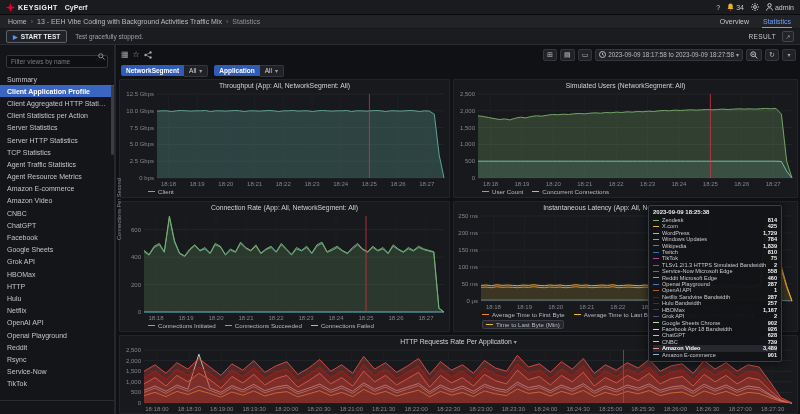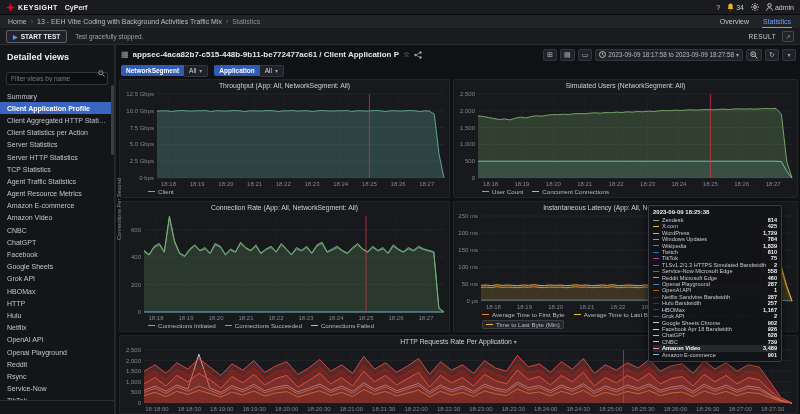--- a/index.html
+++ b/index.html
@@ -176,21 +176,20 @@
     <span class="run-status">Test gracefully stopped.</span>
     <div class="runbar-right">
       <span class="result-label">RESULT</span>
       <span class="mini-btn">↗</span>
     </div>
   </div>
 
   <div class="workspace">
 
     <aside class="sidebar">
-      <div class="sidebar-title">Detailed views</div>
       <div class="filter-wrap">
         <input class="filter-input" placeholder="Filter views by name" style="">
         <svg class="filter-search" width="7" height="7" viewBox="0 0 7 7">
             <circle cx="2.8" cy="2.8" r="2.1" fill="none" stroke="#8a8d92"></circle>
             <line x1="4.4" y1="4.4" x2="6.6" y2="6.6" stroke="#8a8d92"></line>
           </svg>
       </div>
       <nav class="nav-list" id="nav-list">
           <div class="nav-item">Summary</div>
           <div class="nav-item active">Client Application Profile</div>
@@ -219,21 +218,20 @@
           <div class="nav-item">Service-Now</div>
           <div class="nav-item">TikTok</div>
         </nav>
       <div class="side-scroll"></div>
       <div class="sidebar-footline"></div>
     </aside>
 
     <main class="content">
       <div class="dash-header">
         <span class="dash-icon">▦</span>
-        <span class="dash-title">appsec-4aca82b7-c515-448b-9b11-be772477ac61 / Client Application P</span>
         <span class="dash-star">☆</span>
         <svg class="dash-share" width="8" height="8" viewBox="0 0 8 8">
             <circle cx="6.5" cy="1.5" r="1.2" fill="#9fa2a7"></circle>
             <circle cx="1.5" cy="4" r="1.2" fill="#9fa2a7"></circle>
             <circle cx="6.5" cy="6.5" r="1.2" fill="#9fa2a7"></circle>
             <line x1="1.5" y1="4" x2="6.5" y2="1.5" stroke="#9fa2a7" stroke-width="0.7"></line>
             <line x1="1.5" y1="4" x2="6.5" y2="6.5" stroke="#9fa2a7" stroke-width="0.7"></line>
           </svg>
         <div class="dash-tools">
           <span class="tool-btn">⊞</span>

